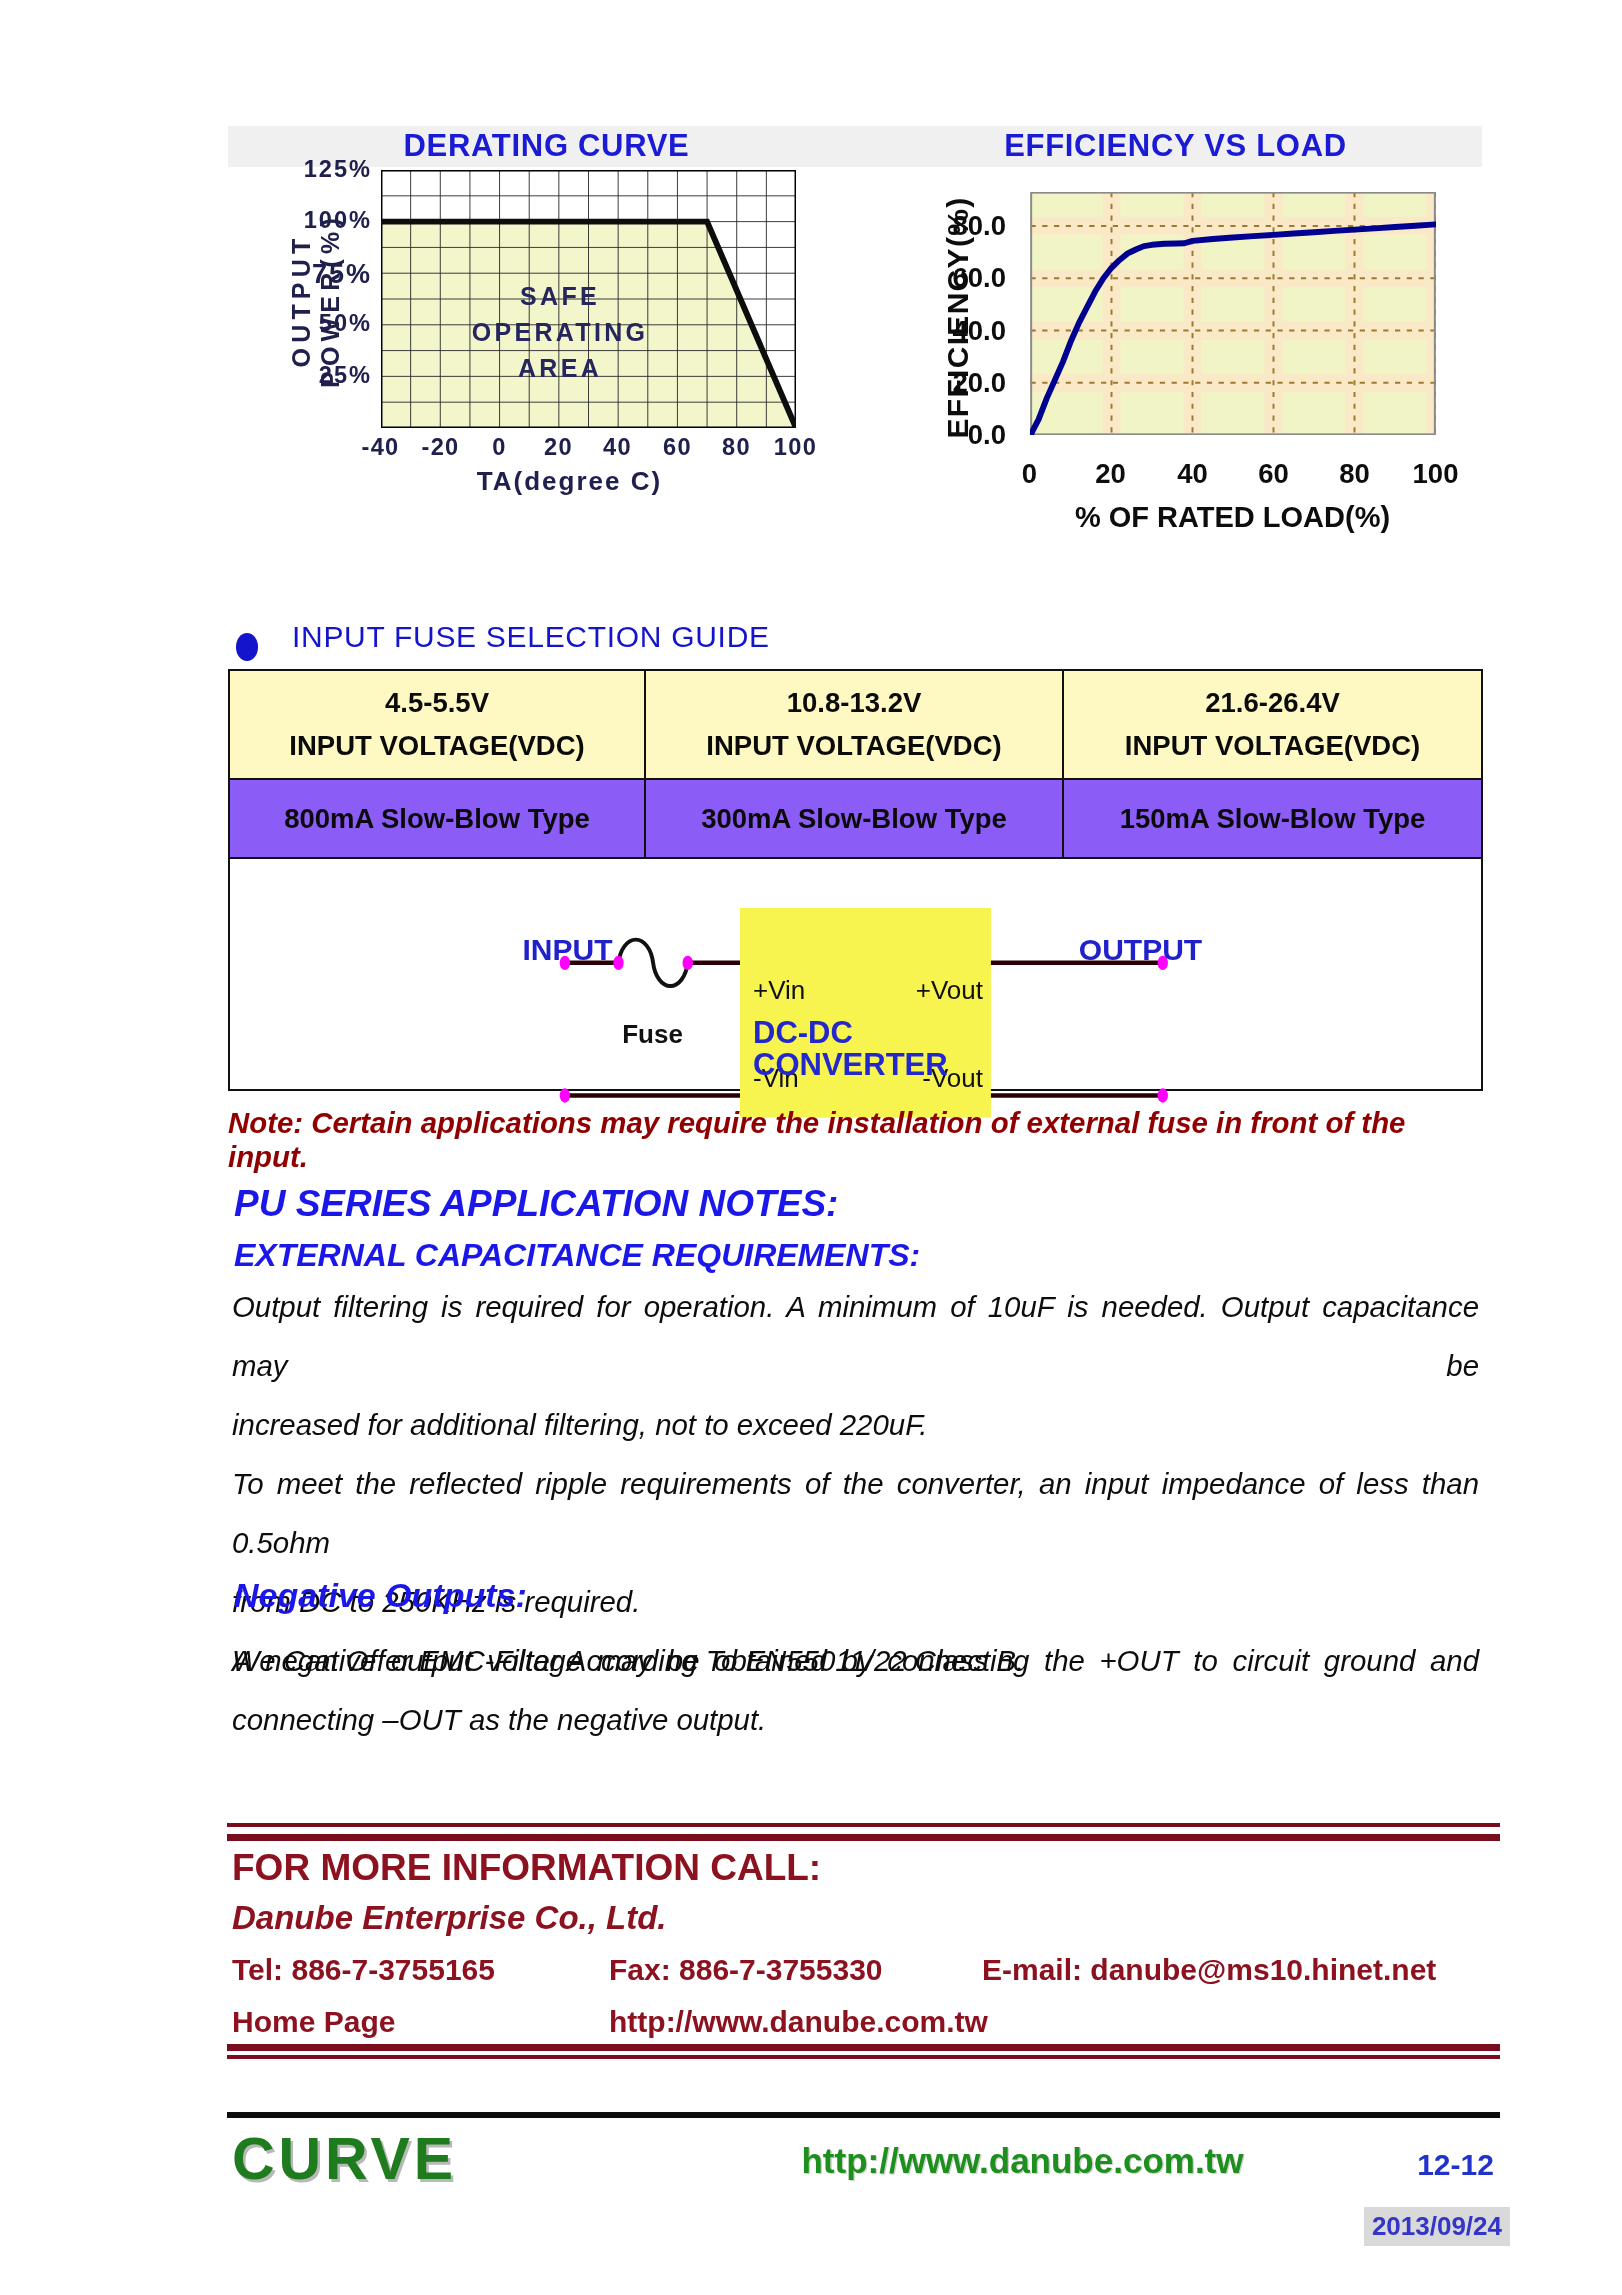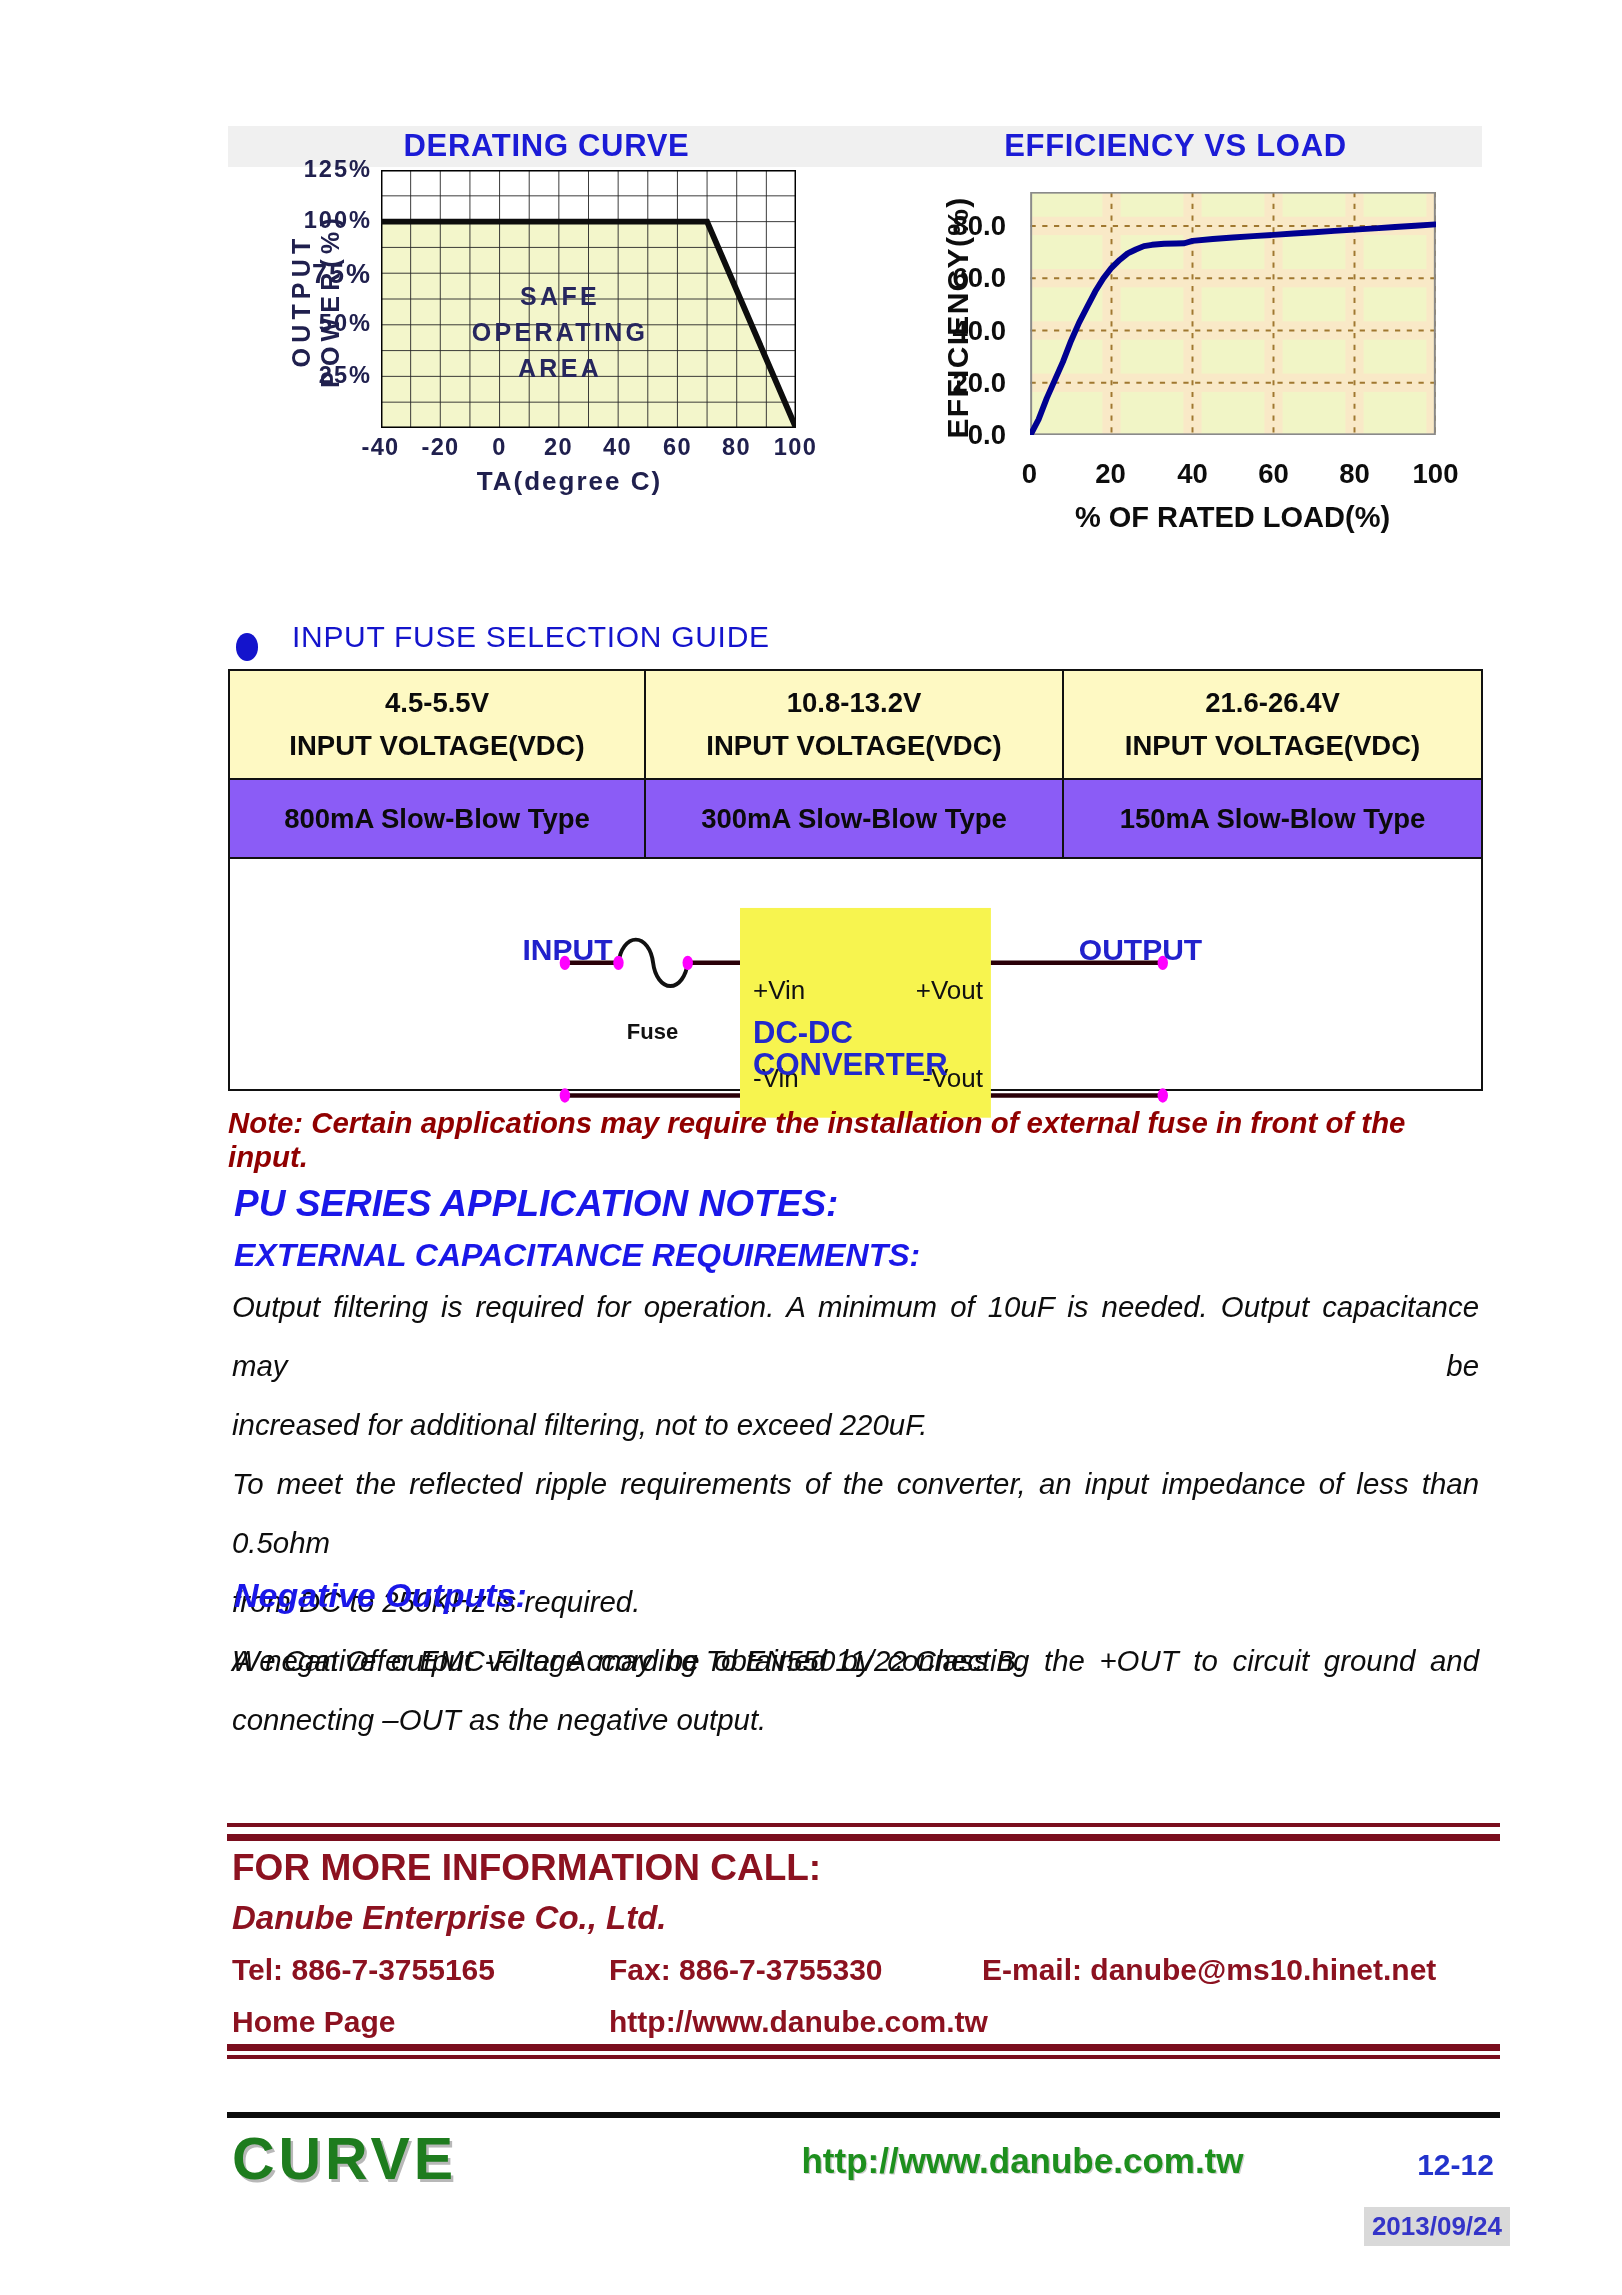--- a/index.html
+++ b/index.html
@@ -28,21 +28,21 @@
                  font-size:27.5px;font-weight:bold;color:#0b0b0b;}
   .fuse-table .hdr{background:#fef9c3;height:105px;}
   .hdr-inner{display:flex;flex-direction:column;justify-content:space-evenly;height:98px;}
   .fuse-row{height:75px;background:#8b5cf6;}
   .circuit-row{height:230px;background:#fff;padding:0;}
   .circuit-wrap{position:relative;width:1250px;height:171px;}
   .circ-label{position:absolute;font-weight:bold;color:#2121cc;font-size:30px;text-align:center;}
   .pin{position:absolute;font-size:26px;color:#111;font-weight:normal;}
   .boxtitle{position:absolute;left:523px;font-size:31px;font-weight:bold;color:#2228cc;}
   .fuse-name{position:absolute;left:383px;top:130px;width:79px;text-align:center;
-             font-size:22px;color:#111;}
+             font-size:26px;color:#111;}
   .note-line{position:absolute;left:228px;top:1106px;width:1251px;font-size:29.4px;
              font-weight:bold;font-style:italic;color:#900000;}
   .apphead1{position:absolute;left:234px;top:1183px;font-size:37px;font-weight:bold;
             font-style:italic;color:#1a17e8;}
   .apphead2{position:absolute;left:234px;top:1237px;font-size:32px;font-weight:bold;
             font-style:italic;color:#1a17e8;}
   .bodytext{position:absolute;left:232px;width:1247px;font-size:29.4px;font-style:italic;
             color:#0d0d0d;line-height:59px;}
   .just{text-align:justify;text-align-last:justify;}
   .neghead{position:absolute;left:234px;top:1576px;font-size:34px;font-weight:bold;

